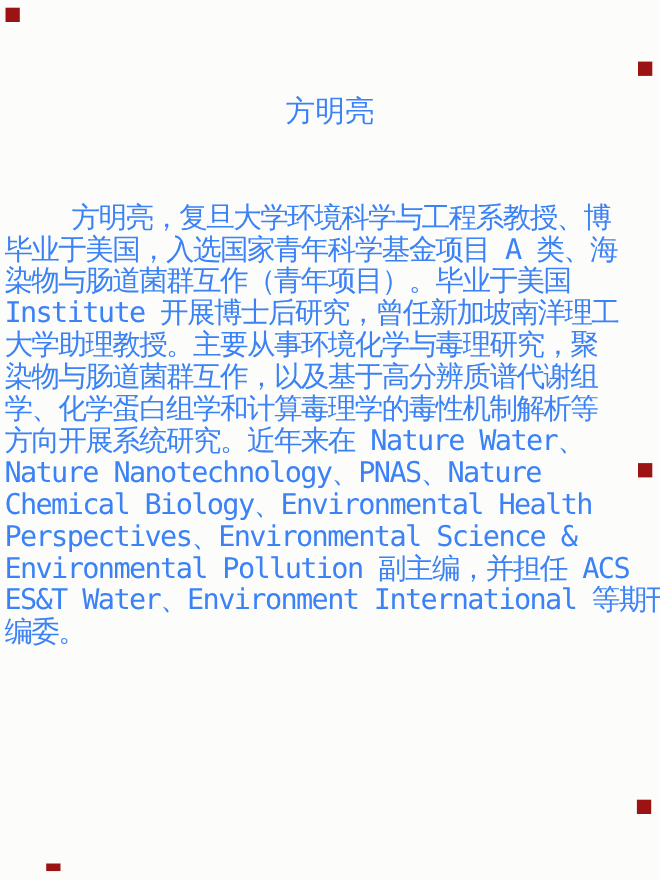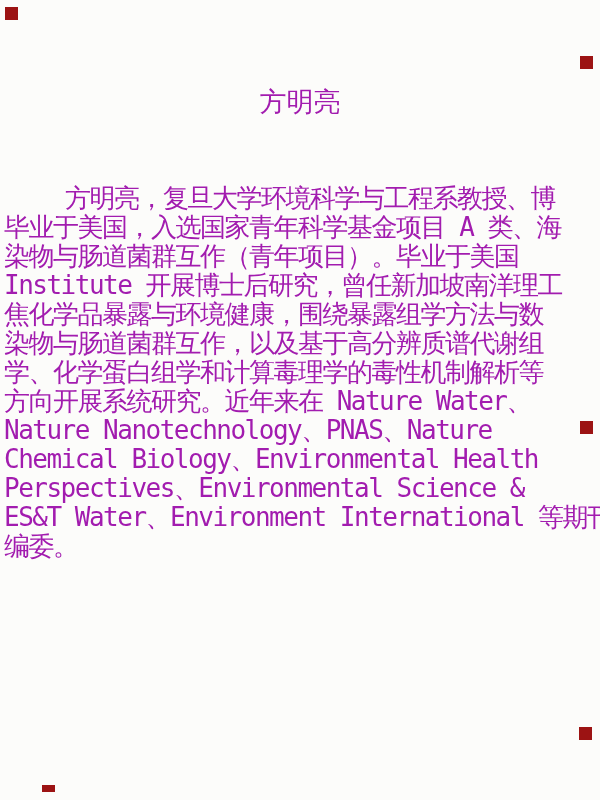--- a/index.html
+++ b/index.html
@@ -7,21 +7,21 @@
     padding: 0;
     background: #fcfcfa;
   }
   .page {
     position: relative;
     width: 600px;
     height: 792px;
     background: #fcfcfa;
     overflow: hidden;
     font-family: "DejaVu Sans Mono", "Liberation Mono", monospace;
-    color: #a21caf;
+    color: #3b82f6;
   }
   .doc-title {
     position: absolute;
     top: 84px;
     left: 0;
     width: 600px;
     margin: 0;
     text-align: center;
     font-size: 27px;
     font-weight: 400;
@@ -61,27 +61,28 @@
 
 <div class="page">
 
   <h1 class="doc-title">方明亮</h1>
 
   <div class="doc-body">
     <div class="line indent">方明亮，复旦大学环境科学与工程系教授、博</div>
     <div class="line">毕业于美国，入选国家青年科学基金项目 A 类、海</div>
     <div class="line">染物与肠道菌群互作（青年项目）。毕业于美国</div>
     <div class="line">Institute 开展博士后研究，曾任新加坡南洋理工</div>
-    <div class="line">焦化学品暴露与环境健康，围绕暴露组学方法与数</div>
+    <div class="line">大学助理教授。主要从事环境化学与毒理研究，聚</div>
     <div class="line">染物与肠道菌群互作，以及基于高分辨质谱代谢组</div>
     <div class="line">学、化学蛋白组学和计算毒理学的毒性机制解析等</div>
     <div class="line">方向开展系统研究。近年来在 Nature Water、</div>
     <div class="line">Nature Nanotechnology、PNAS、Nature</div>
     <div class="line">Chemical Biology、Environmental Health</div>
     <div class="line">Perspectives、Environmental Science &amp;</div>
+    <div class="line">Environmental Pollution 副主编，并担任 ACS</div>
     <div class="line">ES&amp;T Water、Environment International 等期刊</div>
     <div class="line">编委。</div>
   </div>
 
   <div class="marker m1"></div>
   <div class="marker m2"></div>
   <div class="marker m3"></div>
   <div class="marker m4"></div>
   <div class="marker m5"></div>
 

